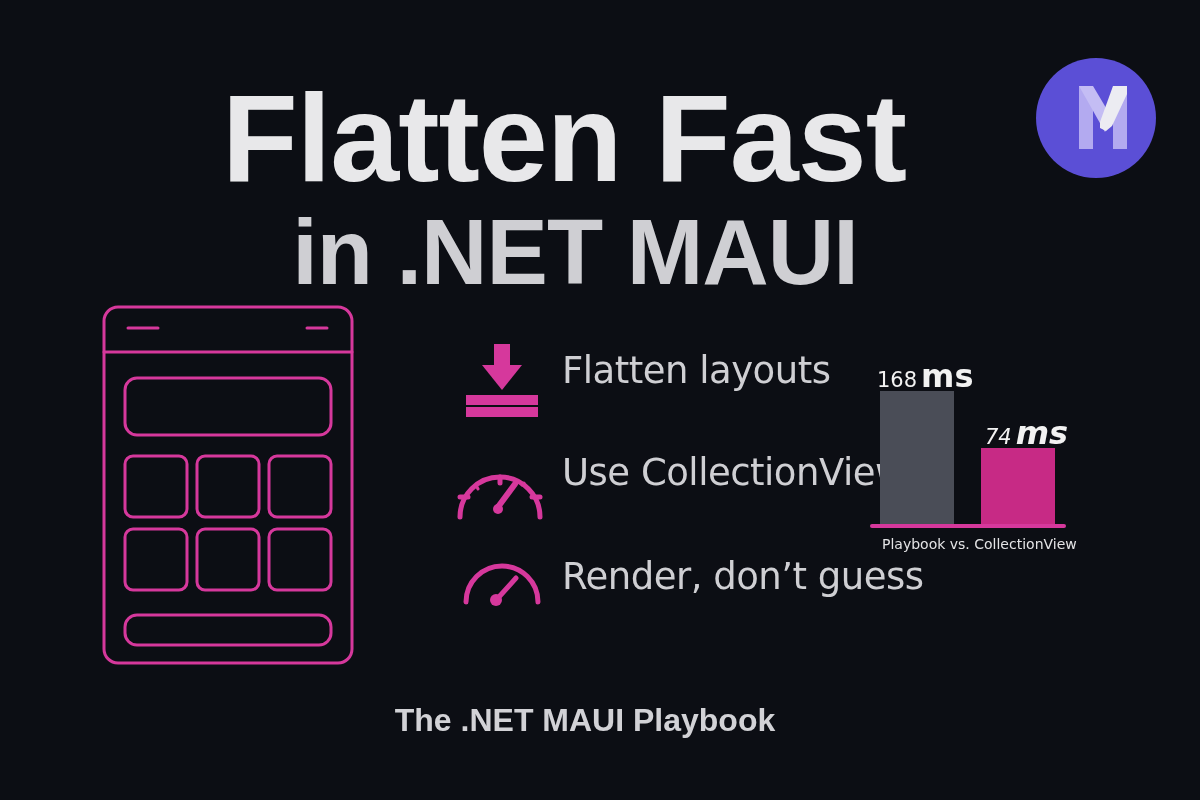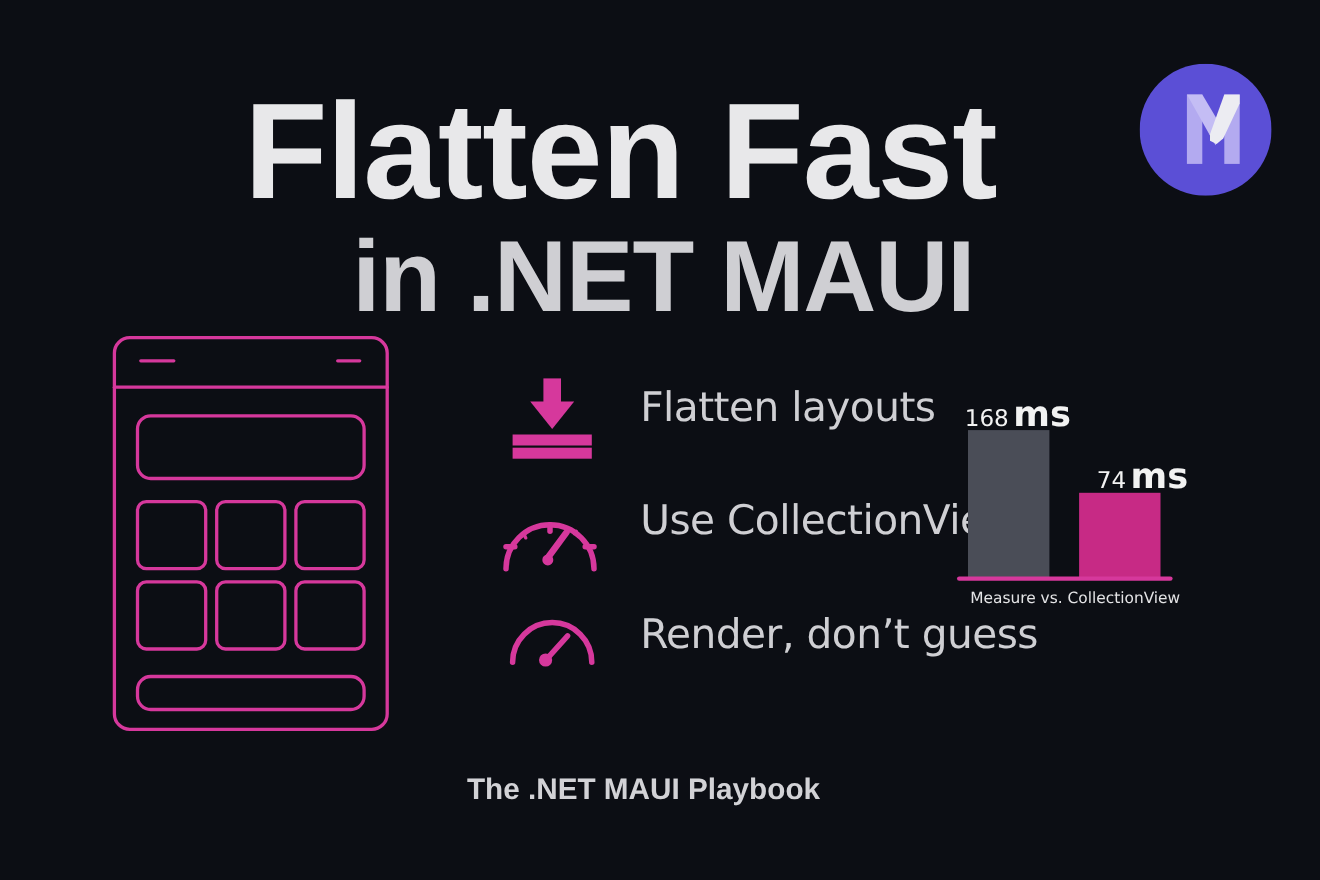--- a/index.html
+++ b/index.html
@@ -14,55 +14,55 @@
 
     
     .title-1 {
       left: 0; width: 1128px; top: 76px; text-align: center;
       font-size: 124px; font-weight: bold; letter-spacing: -1px;
       color: #e8e8ea; line-height: 1;
     }
     .title-2 {
       left: 0; width: 1150px; top: 206px; text-align: center;
       font-size: 92px; font-weight: bold; letter-spacing: -1px;
-      color: #cfcfd3; line-height: 1; margin-left: 28px;
+      color: #cfcfd3; line-height: 1;
     }
 
     
     .logo {
       left: 1036px; top: 58px; width: 120px; height: 120px;
     }
 
     
     .phone { left: 100px; top: 303px; width: 256px; height: 364px; }
 
     
     .tip-icon { width: 90px; height: 70px; }
     .tip-label {
       font-size: 37px; color: #cfcfd3; line-height: 1;
       font-family: "DejaVu Sans", sans-serif; font-weight: normal;
-      letter-spacing: -0.5px; white-space: nowrap; margin-left: 20px;
+      letter-spacing: -0.5px; white-space: nowrap;
     }
 
     
     .bar-label {
       font-family: "DejaVu Sans", sans-serif; color: #f2f2f2;
       white-space: nowrap; line-height: 1;
     }
     .bar-label .num { font-size: 21px; }
     .bar-label .unit { font-size: 32px; font-weight: bold; margin-left: 4px; }
     .chart-axis-label {
       font-family: "DejaVu Sans", sans-serif; font-size: 14px;
       color: #e4e4e6; white-space: nowrap;
     }
 
     
     .footer {
       left: 0; width: 1170px; top: 702px; text-align: center;
-      font-size: 27px; font-weight: bold; color: #d2d2d6;
+      font-size: 32px; font-weight: bold; color: #d2d2d6;
     }
   </style>
 </head>
 <body>
 
 <div class="abs title-1">Flatten Fast</div>
 <div class="abs title-2">in .NET MAUI</div>
 
 <div class="abs logo">
   <svg width="120" height="120" viewBox="0 0 120 120">
@@ -128,22 +128,22 @@
   </svg>
 </div>
 <div class="abs tip-label" style="left:562px; top:558px;">Render, don’t guess</div>
 
 <div class="abs" style="left:870px; top:350px; width:210px; height:200px;">
   <div class="abs bar-label" style="left:7px; top:10px;">
     <span class="num">168</span><span class="unit">ms</span>
   </div>
   <div class="abs" style="left:10px; top:41px; width:74px; height:136px; background:#4a4d57;"></div>
 
-  <div class="abs bar-label" style="left:127px; top:67px;">
+  <div class="abs bar-label" style="left:115px; top:67px;font-style:italic;">
     <span class="num">74</span><span class="unit">ms</span>
   </div>
   <div class="abs" style="left:111px; top:98px; width:74px; height:79px; background:#c72a85;"></div>
 
   <div class="abs" style="left:0px; top:174px; width:196px; height:4px; background:#d6389c; border-radius:2px;"></div>
-  <div class="abs chart-axis-label" style="left:12px; top:186px;">Measure vs. CollectionView</div>
+  <div class="abs chart-axis-label" style="left:12px; top:186px;">Playbook vs. CollectionView</div>
 </div>
 
 <div class="abs footer">The .NET MAUI Playbook</div>
 
 </body></html>

